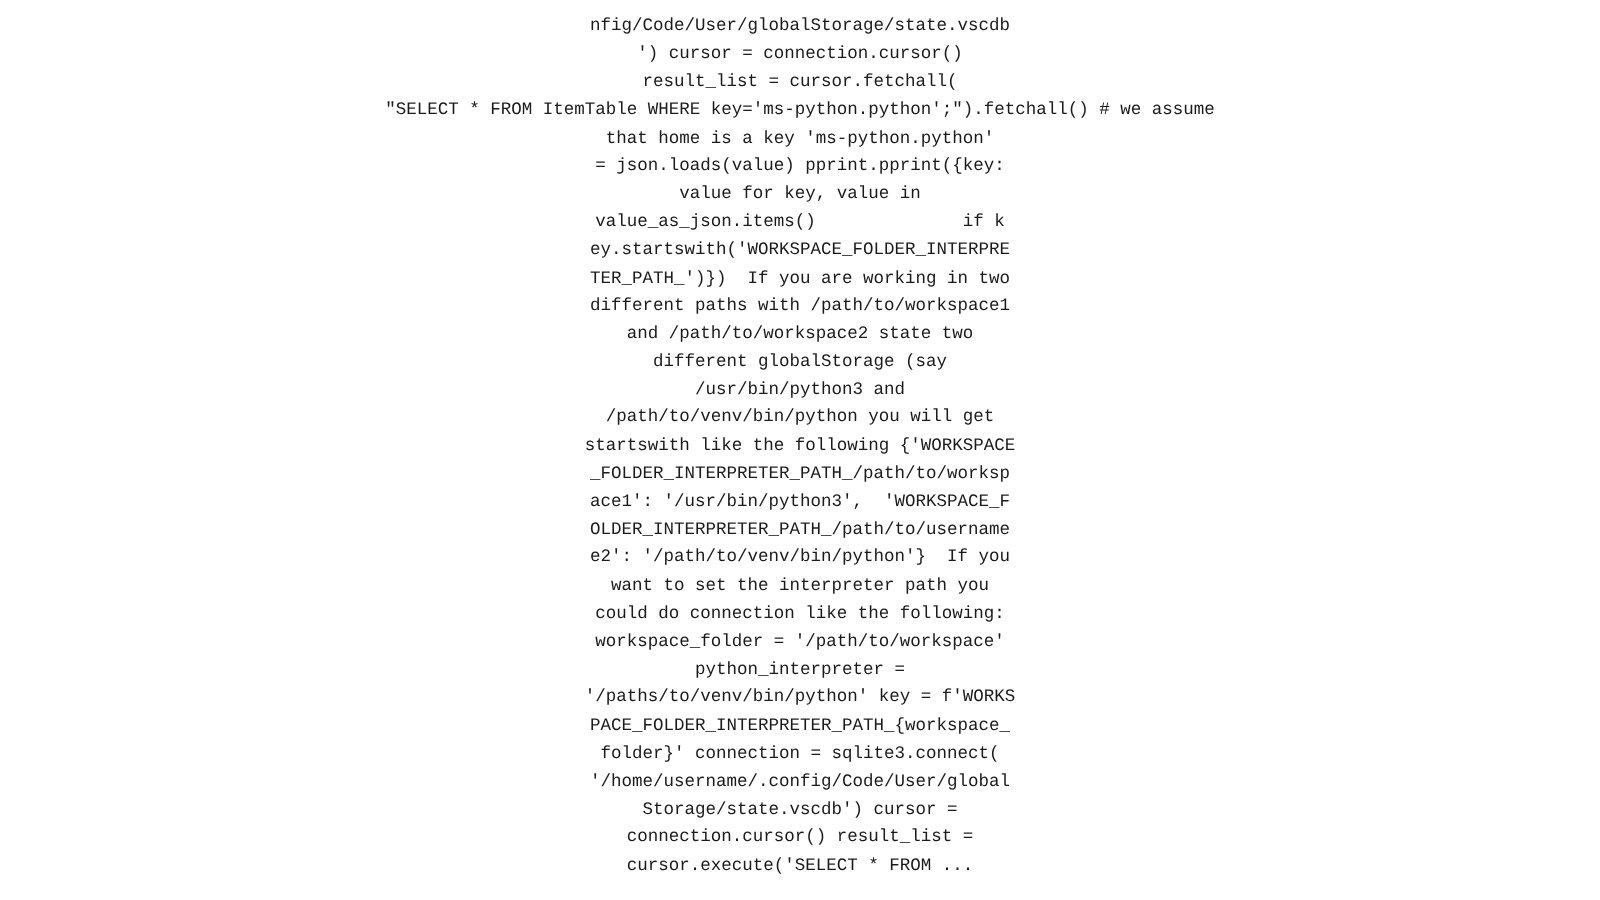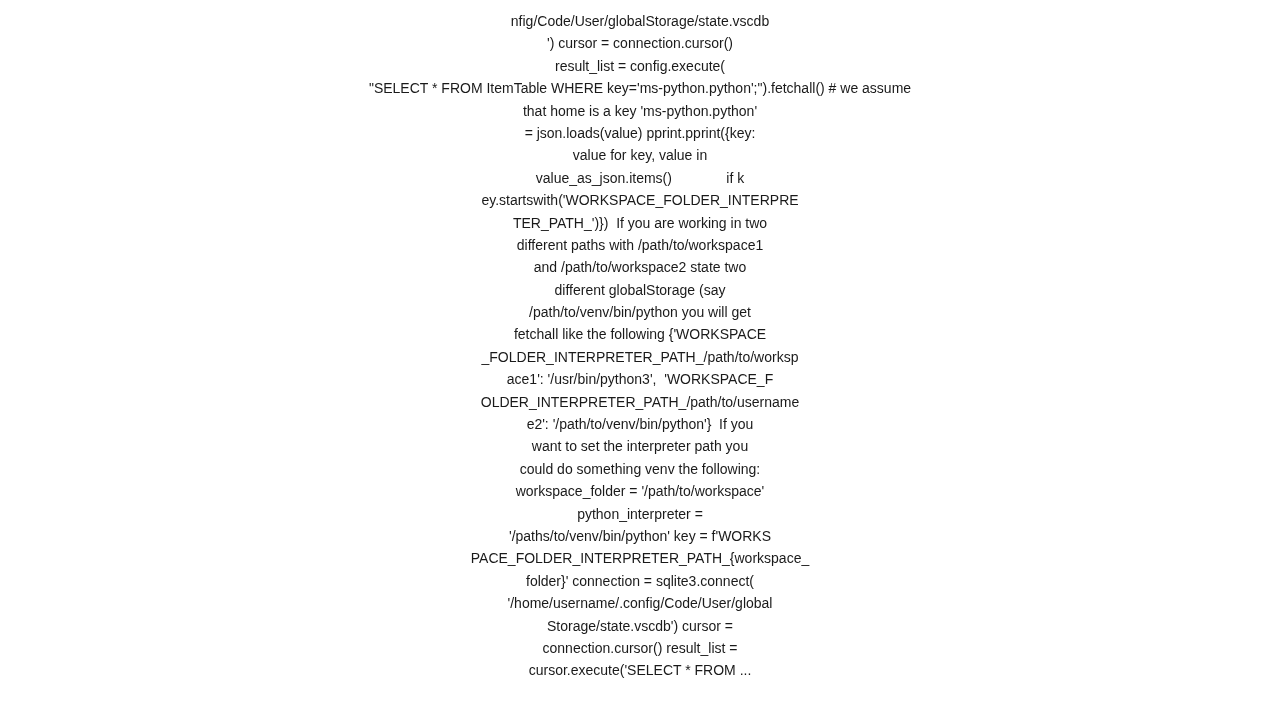--- a/index.html
+++ b/index.html
@@ -22,55 +22,56 @@
       padding: 10px 20px;
     }
     .text-block {
       max-width: 860px;
       width: 100%;
       text-align: center;
       line-height: 1.6;
       font-size: 14.5px;
     }
     .code-line {
-      font-family: Liberation Sans, sans-serif;
+      font-family: Liberation Mono, monospace;
       font-size: 14px;
       white-space: pre-wrap;
       word-break: break-word;
     }
     p {
       margin: 0;
     }
   </style>
 </head>
 <body>
 
 <div class="content-area">
   <div class="text-block">
     <p class="code-line">nfig/Code/User/globalStorage/state.vscdb</p>
     <p class="code-line">') cursor = connection.cursor()</p>
-    <p class="code-line">result_list = config.execute(</p>
+    <p class="code-line">result_list = cursor.fetchall(</p>
     <p class="code-line">"SELECT * FROM ItemTable WHERE key='ms-python.python';").fetchall() # we assume</p>
     <p class="code-line">that home is a key 'ms-python.python'</p>
     <p class="code-line">= json.loads(value) pprint.pprint({key:</p>
     <p class="code-line">value for key, value in</p>
     <p class="code-line">value_as_json.items()&nbsp;&nbsp;&nbsp;&nbsp;&nbsp;&nbsp;&nbsp;&nbsp;&nbsp;&nbsp;&nbsp;&nbsp;&nbsp;&nbsp;if k</p>
     <p class="code-line">ey.startswith('WORKSPACE_FOLDER_INTERPRE</p>
     <p class="code-line">TER_PATH_')})&nbsp; If you are working in two</p>
     <p class="code-line">different paths with /path/to/workspace1</p>
     <p class="code-line">and /path/to/workspace2 state two</p>
     <p class="code-line">different globalStorage (say</p>
+    <p class="code-line">/usr/bin/python3 and</p>
     <p class="code-line">/path/to/venv/bin/python you will get</p>
-    <p class="code-line">fetchall like the following {'WORKSPACE</p>
+    <p class="code-line">startswith like the following {'WORKSPACE</p>
     <p class="code-line">_FOLDER_INTERPRETER_PATH_/path/to/worksp</p>
     <p class="code-line">ace1': '/usr/bin/python3',&nbsp; 'WORKSPACE_F</p>
     <p class="code-line">OLDER_INTERPRETER_PATH_/path/to/username</p>
     <p class="code-line">e2': '/path/to/venv/bin/python'}&nbsp; If you</p>
     <p class="code-line">want to set the interpreter path you</p>
-    <p class="code-line">could do something venv the following:</p>
+    <p class="code-line">could do connection like the following:</p>
     <p class="code-line">workspace_folder = '/path/to/workspace'</p>
     <p class="code-line">python_interpreter =</p>
     <p class="code-line">'/paths/to/venv/bin/python' key = f'WORKS</p>
     <p class="code-line">PACE_FOLDER_INTERPRETER_PATH_{workspace_</p>
     <p class="code-line">folder}' connection = sqlite3.connect(</p>
     <p class="code-line">'/home/username/.config/Code/User/global</p>
     <p class="code-line">Storage/state.vscdb') cursor =</p>
     <p class="code-line">connection.cursor() result_list =</p>
     <p class="code-line">cursor.execute('SELECT * FROM ...</p>
   </div>

